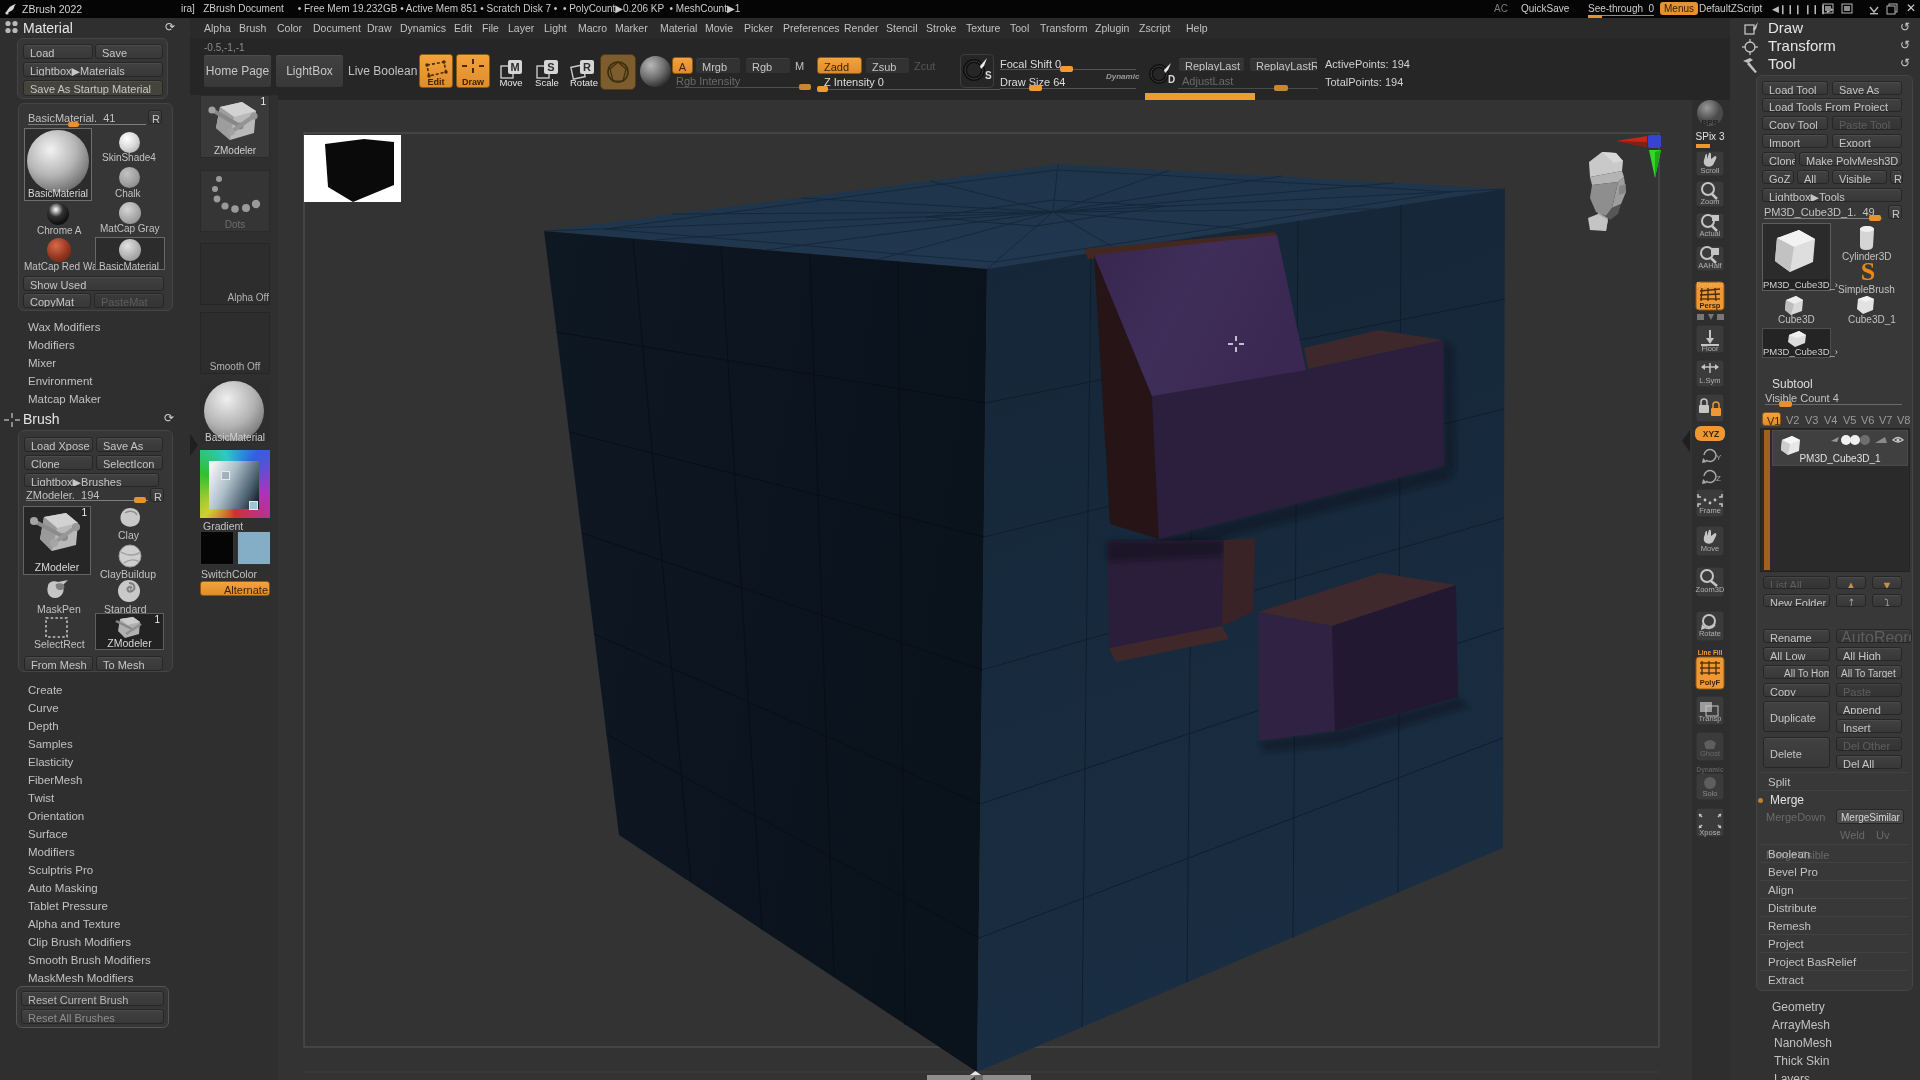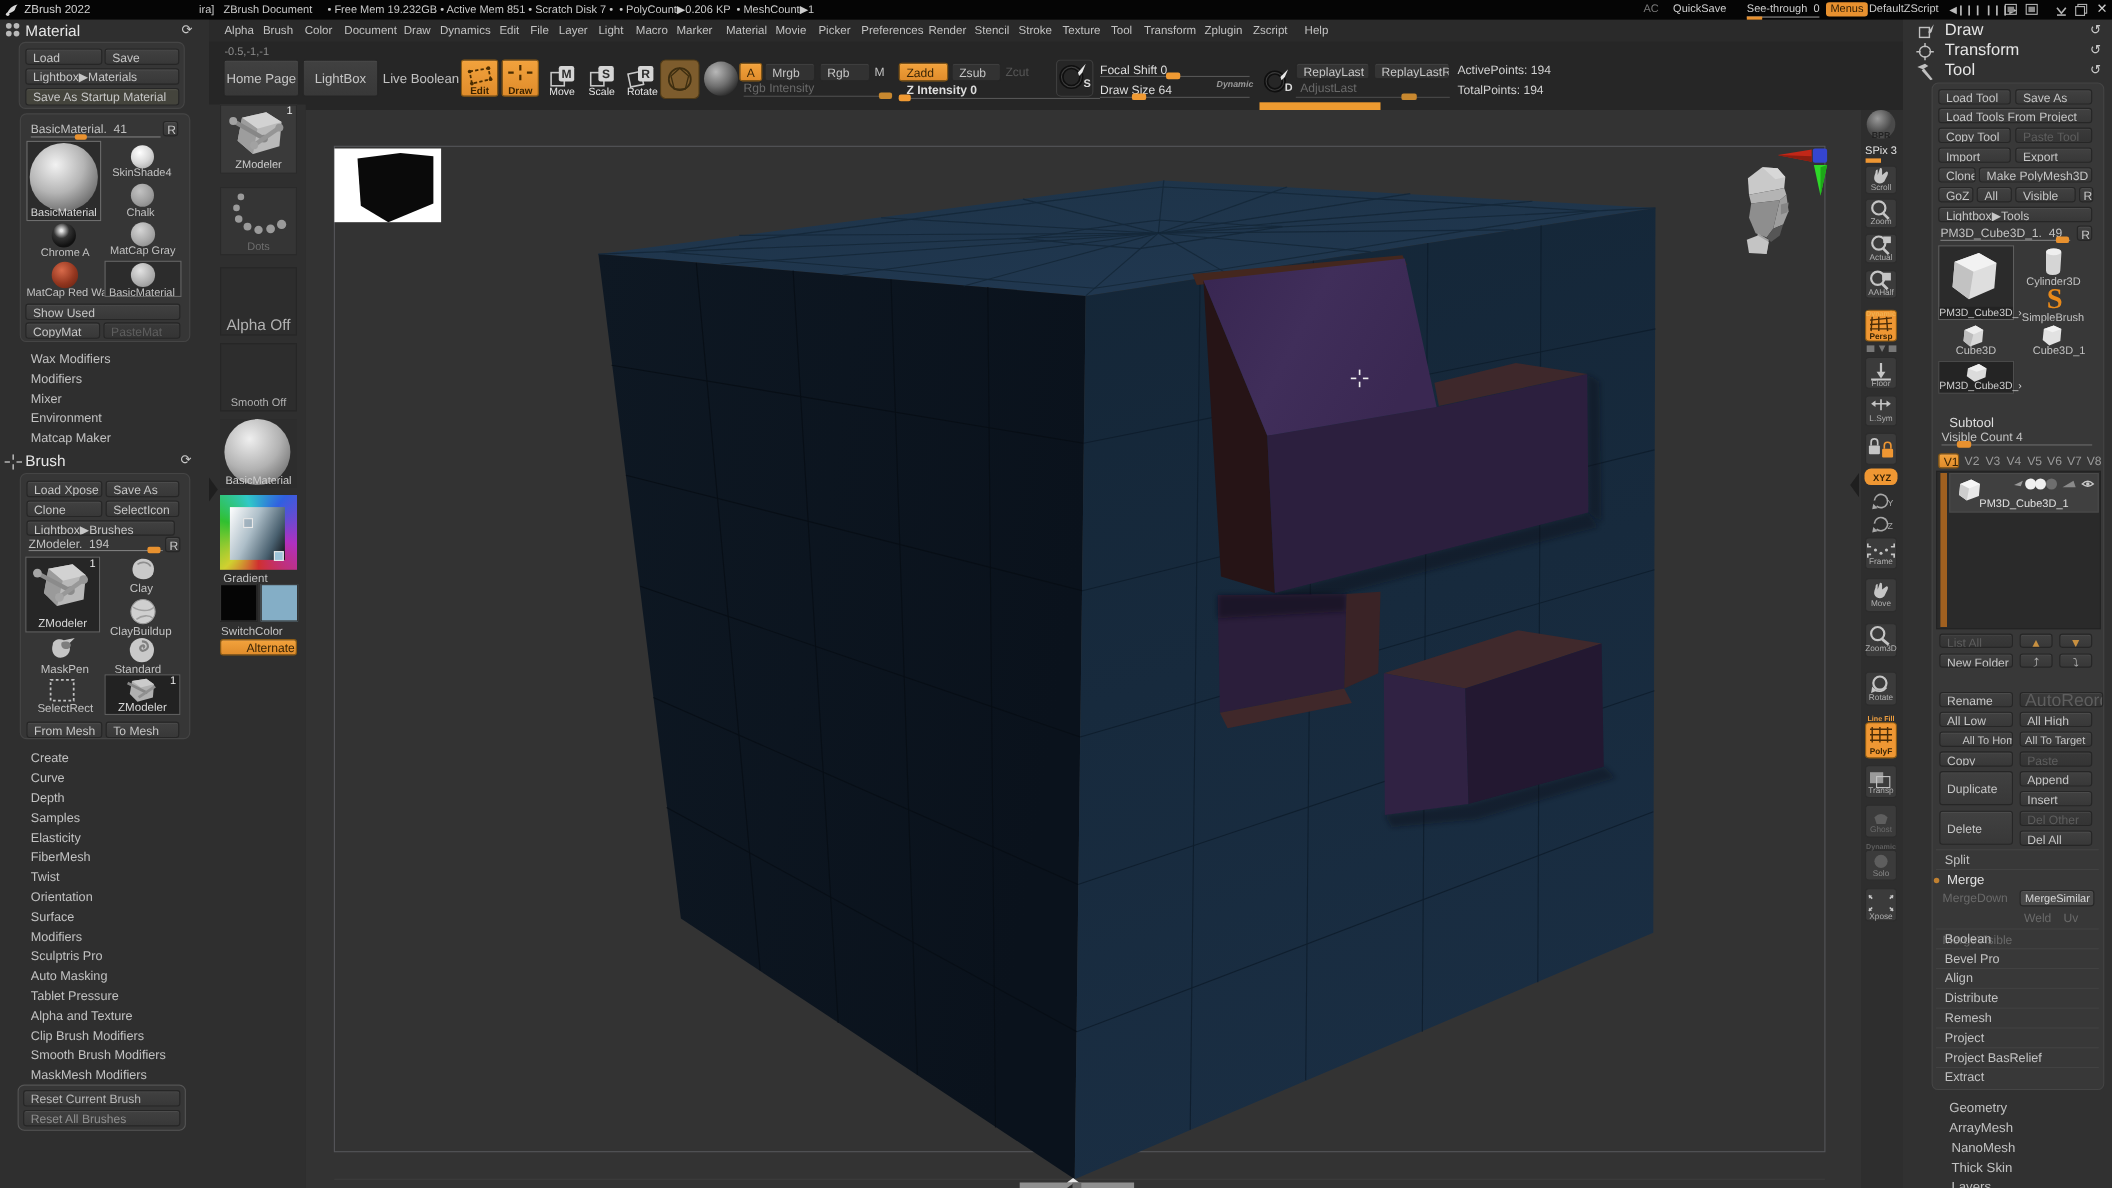--- a/index.html
+++ b/index.html
@@ -286,21 +286,21 @@
   <div class="btn orange" style="left:672px;top:57px;width:21px;height:17px;padding-top:2px;text-align:center;padding-left:0">A</div>
   <div class="btn" style="left:695px;top:57px;width:46px;height:17px;background:#323232;padding-top:2px">Mrgb</div>
   <div class="btn" style="left:745px;top:57px;width:46px;height:17px;background:#323232;padding-top:2px">Rgb</div>
   <span class="label" style="left:795px;top:60px">M</span>
   <div class="btn orange" style="left:817px;top:57px;width:45px;height:17px;padding-top:2px">Zadd</div>
   <div class="btn" style="left:865px;top:57px;width:45px;height:17px;background:#323232;padding-top:2px">Zsub</div>
   <span class="dimlabel" style="left:914px;top:60px;color:#565656">Zcut</span>
   <span class="dimlabel" style="left:676px;top:75px">Rgb Intensity</span>
   <div class="abs" style="left:676px;top:87px;width:134px;height:1px;background:#4e4e4e"></div>
   <div class="abs" style="left:799px;top:84px;width:12px;height:6px;background:#c8882f;border-radius:2px"></div>
-  <span class="label" style="left:824px;top:76px;color:#dedede;font-weight:bold">Z Intensity 0</span>
+  <span class="label" style="left:824px;top:76px;color:#dedede;font-weight:normal">Z Intensity 0</span>
   <div class="abs" style="left:817px;top:89px;width:183px;height:1px;background:#555"></div>
   <div class="abs" style="left:817px;top:86px;width:11px;height:6px;background:#f09a33;border-radius:2px"></div>
   <svg class="abs" style="left:960px;top:54px" width="35" height="35" viewBox="0 0 35 35">
       <rect x="0.5" y="0.5" width="33" height="33" rx="4" fill="none" stroke="#3e3e3e"></rect>
       <circle cx="14" cy="16" r="9" fill="none" stroke="#0f0f0f" stroke-width="4"></circle>
       <circle cx="14" cy="16" r="9" fill="none" stroke="#3c3c3c" stroke-width="1"></circle>
       <path d="M20 12 L27 4 L24 12 L21 15 Z" fill="#e8e8e8"></path>
       <text x="25" y="25" font-size="10" fill="#dadada" font-weight="bold">S</text>
     </svg>
   <span class="label" style="left:1000px;top:58px;color:#dedede">Focal Shift 0</span>
@@ -350,21 +350,21 @@
           <circle cx="16" cy="28" r="3.4"></circle>
           <circle cx="24" cy="35" r="3.6"></circle>
           <circle cx="34" cy="38" r="3.8"></circle>
           <circle cx="45" cy="37" r="4"></circle>
           <circle cx="55" cy="33" r="4.2"></circle>
         </g>
       </svg>
     <span class="abs" style="left:0;right:0;bottom:1px;text-align:center;font-size:10px;color:#6e6e6e">Dots</span>
   </div>
   <div class="abs" style="left:200px;top:243px;width:70px;height:62px;background:#2d2d2d;border:1px solid #262626">
-    <span class="abs" style="left:0;right:0;bottom:1px;text-align:center;font-size:14px;color:#b2b2b2">Alpha Off</span>
+    <span class="abs" style="left:0;right:0;bottom:1px;text-align:right;font-size:10px;color:#b2b2b2">Alpha Off</span>
   </div>
   <div class="abs" style="left:200px;top:312px;width:70px;height:62px;background:#2d2d2d;border:1px solid #262626">
     <span class="abs" style="left:0;right:0;bottom:1px;text-align:center;font-size:10px;color:#b2b2b2">Smooth Off</span>
   </div>
   <div class="abs" style="left:200px;top:381px;width:70px;height:62px;background:#2d2d2d">
     <div class="sphere" style="left:4px;top:0px;width:60px;height:60px;background:radial-gradient(circle at 38% 30%,#efefef,#b2b2b2 50%,#6e6e6e 85%)"></div>
     <span class="abs" style="left:0;right:0;bottom:0px;text-align:center;font-size:10px;color:#cfcfcf">BasicMaterial</span>
   </div>
   <div class="abs" style="left:200px;top:450px;width:70px;height:68px;background:conic-gradient(from 180deg at 50% 50%,#d03030,#d0d030 12%,#30c030 30%,#30c8c8 45%,#3060e0 60%,#b030c0 80%,#d03030)">
     <div class="abs" style="left:9px;top:11px;width:50px;height:48px;background:linear-gradient(115deg,#ffffff,#aebfc9 40%,#49606f 75%,#0a0c10)"></div>

